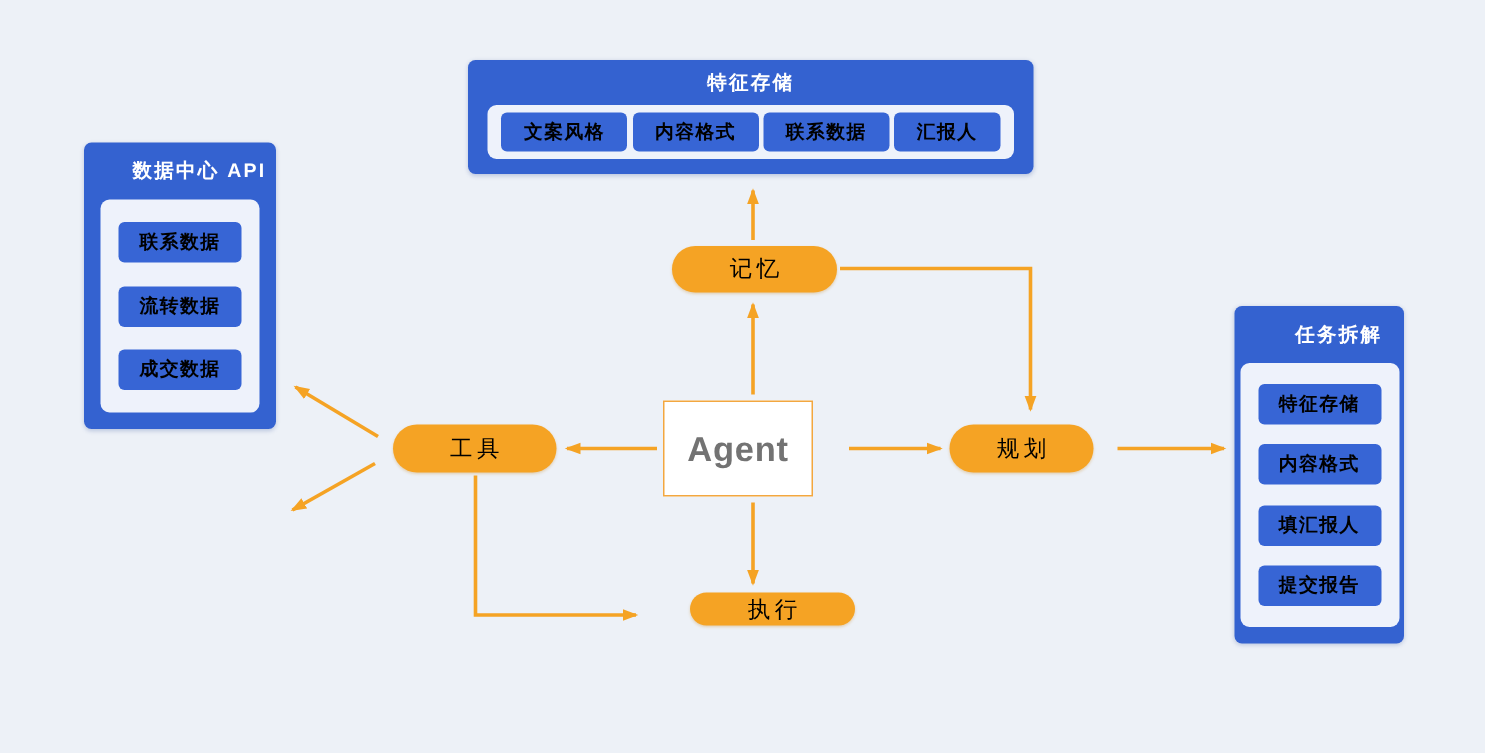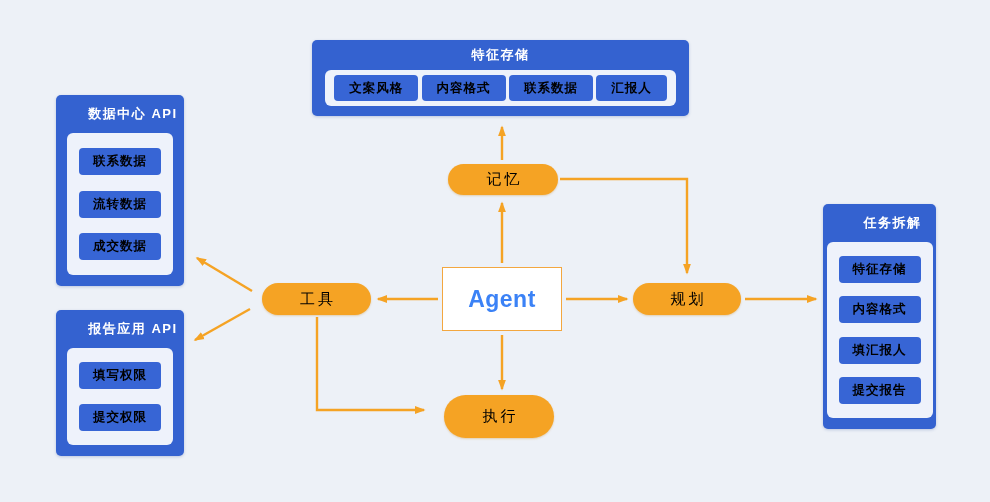--- a/index.html
+++ b/index.html
@@ -49,27 +49,27 @@
   
   .pill {
     position:absolute; background:#f5a324; border-radius:999px;
     color:#000000; font-size:15px; font-weight:normal; letter-spacing:3px;
     display:flex; align-items:center; justify-content:center;
     text-indent:3px;
     box-shadow:0 1px 2px rgba(200,130,20,.3);
   }
   .pill-memory    { left:448px; top:164px; width:110px; height:31px; }
   .pill-tools     { left:262px; top:283px; width:109px; height:32px;text-align:center; }
-  .pill-planning  { left:633px; top:283px; width:108px; height:32px; }
-  .pill-execution { left:444px; top:395px; width:110px; height:43px; }
+  .pill-planning  { left:633px; top:283px; width:96px; height:32px; }
+  .pill-execution { left:460px; top:395px; width:110px; height:22px; }
 
   .agent-box {
-    position:absolute; left:442px; top:267px; width:120px; height:64px;
+    position:absolute; left:442px; top:267px; width:100px; height:64px;
     background:#ffffff; border:1.5px solid #f3a73f;
-    color:#3b82f6; font-size:23px; font-weight:600; letter-spacing:.5px;
+    color:#737373; font-size:23px; font-weight:600; letter-spacing:.5px;
     display:flex; align-items:center; justify-content:center;
   }
 </style>
 </head>
 <body>
 
 <div class="canvas">
 
   <svg class="arrows" viewBox="0 0 990 502" xmlns="http://www.w3.org/2000/svg">
     <defs>
@@ -103,27 +103,20 @@
 
   <div class="blue-box stack-box datacenter-box">
     <div class="box-title">数据中心 API</div>
     <div class="panel col">
       <div class="chip">联系数据</div>
       <div class="chip">流转数据</div>
       <div class="chip">成交数据</div>
     </div>
   </div>
 
-  <div class="blue-box stack-box reportapp-box">
-    <div class="box-title">报告应用 API</div>
-    <div class="panel col">
-      <div class="chip">填写权限</div>
-      <div class="chip">提交权限</div>
-    </div>
-  </div>
 
   <div class="blue-box stack-box taskbreak-box">
     <div class="box-title">任务拆解</div>
     <div class="panel col">
       <div class="chip">特征存储</div>
       <div class="chip">内容格式</div>
       <div class="chip">填汇报人</div>
       <div class="chip">提交报告</div>
     </div>
   </div>

